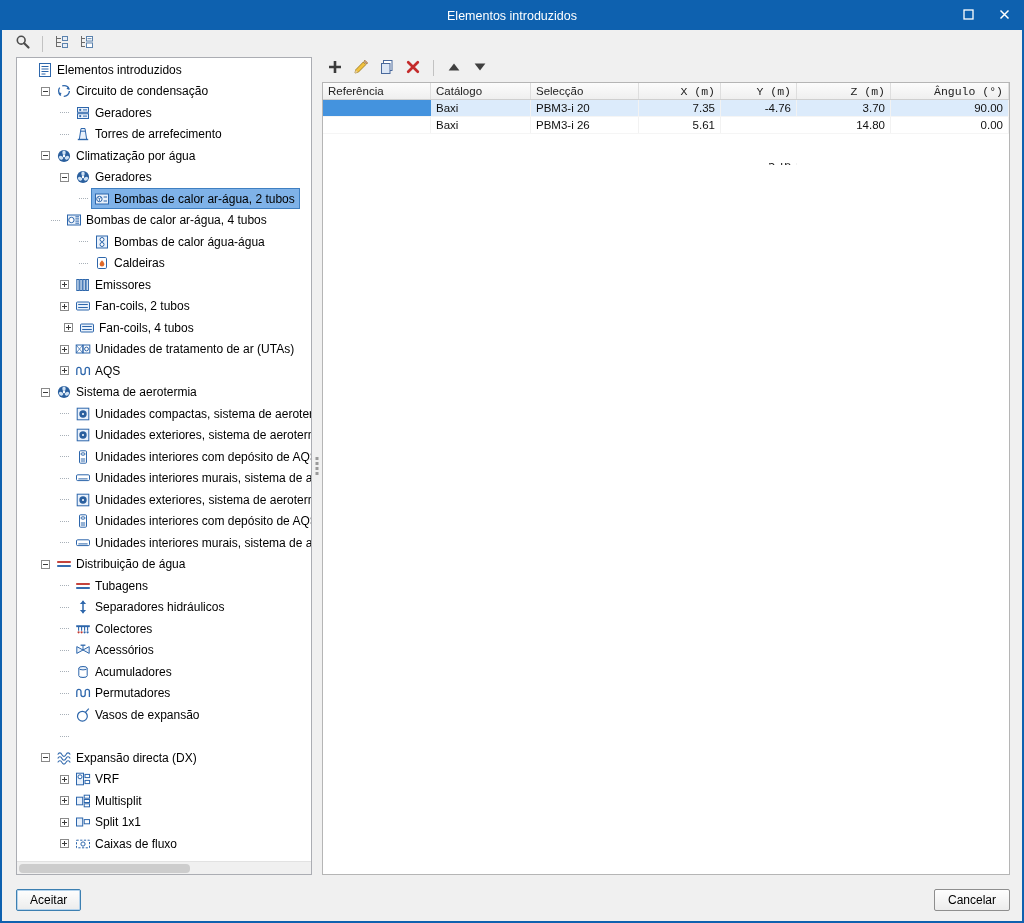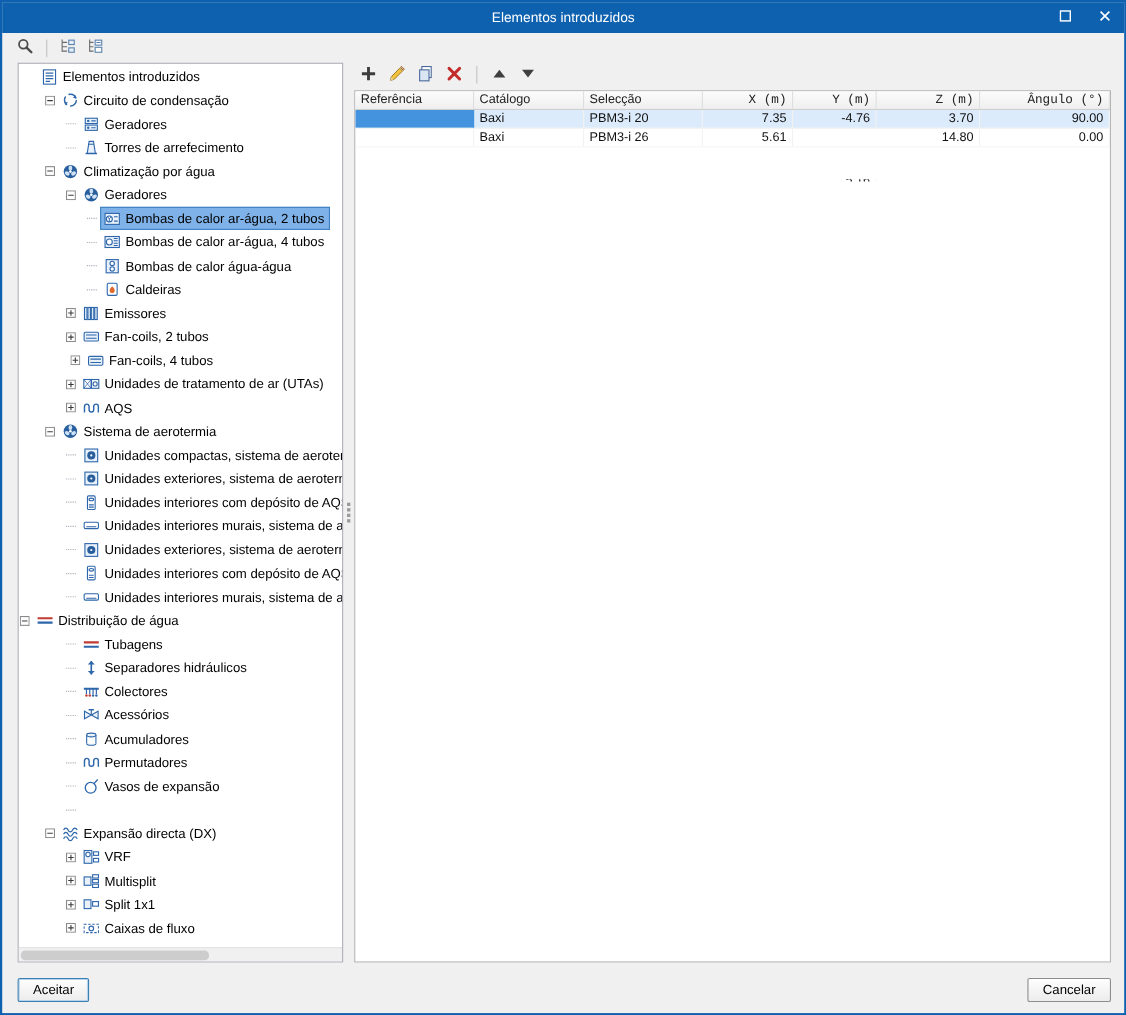--- a/index.html
+++ b/index.html
@@ -271,21 +271,21 @@
                   <rect x="1.5" y="3" width="13" height="10" fill="#e9f1fb" stroke="#2d66ab"></rect>
                   <circle cx="5.4" cy="8" r="2.7" fill="#fff" stroke="#2d66ab"></circle>
                   <path d="M5.4 8L7 6.2M5.4 8L3.8 6.2M5.4 8v2.4" stroke="#2d66ab" stroke-width="0.9" fill="none"></path>
                   <line x1="9.6" y1="6" x2="13" y2="6" stroke="#2d66ab"></line>
                   <line x1="9.6" y1="10" x2="13" y2="10" stroke="#2d66ab"></line>
                 </svg>
               </span>
               <span class="tlabel">Bombas de calor ar-água, 2 tubos</span>
             </span>
           </div>
-          <div class="tree-row" style="padding-left: 61px;">
+          <div class="tree-row" style="padding-left: 33px;">
             <span class="slot">
               <span class="stub"></span>
             </span>
             <span class="selwrap">
               <span class="ticon">
                 <svg viewBox="0 0 16 16" width="16" height="16">
                   <rect x="1.5" y="3" width="13" height="10" fill="#e9f1fb" stroke="#2d66ab"></rect>
                   <circle cx="5.4" cy="8" r="2.7" fill="#fff" stroke="#2d66ab"></circle>
                   <line x1="9.4" y1="4.8" x2="13" y2="4.8" stroke="#2d66ab"></line>
                   <line x1="9.4" y1="6.9" x2="13" y2="6.9" stroke="#2d66ab"></line>
@@ -540,21 +540,21 @@
             <span class="selwrap">
               <span class="ticon">
                 <svg viewBox="0 0 16 16" width="16" height="16">
                   <rect x="1.5" y="4.8" width="13" height="5.8" rx="1.2" fill="#fff" stroke="#2d66ab"></rect>
                   <line x1="3.4" y1="8.9" x2="12.6" y2="8.9" stroke="#2d66ab"></line>
                 </svg>
               </span>
               <span class="tlabel">Unidades interiores murais, sistema de aerotern</span>
             </span>
           </div>
-          <div class="tree-row" style="">
+          <div class="tree-row" style="padding-left: 23px;">
             <span class="slot">
               <svg width="9" height="9" viewBox="0 0 9 9">
                 <rect x="0.5" y="0.5" width="8" height="8" fill="#fff" stroke="#8a8a8a"></rect>
                 <line x1="2" y1="4.5" x2="7" y2="4.5" stroke="#3c3c3c"></line>
               </svg>
             </span>
             <span class="selwrap">
               <span class="ticon">
                 <svg viewBox="0 0 16 16" width="16" height="16">
                   <line x1="1.2" y1="6" x2="14.8" y2="6" stroke="#c23a33" stroke-width="1.9"></line>

